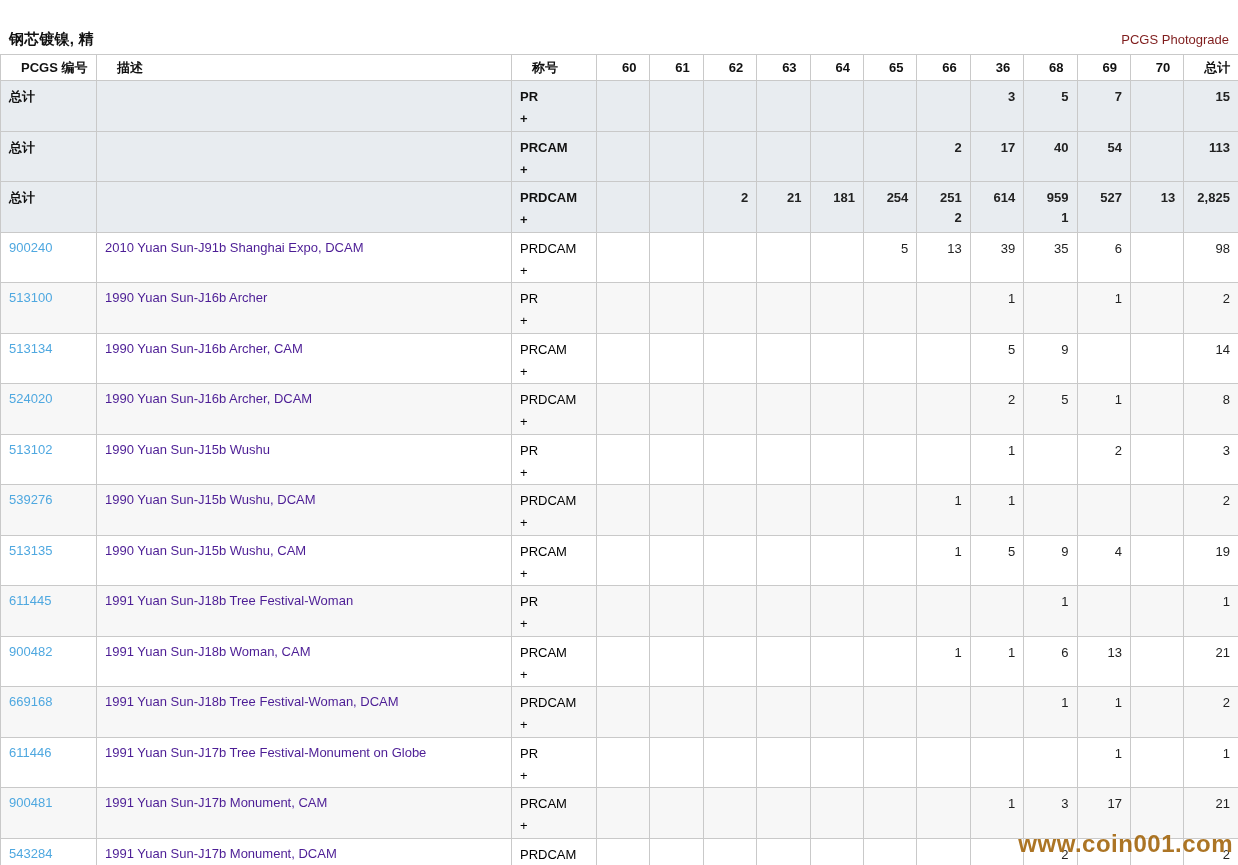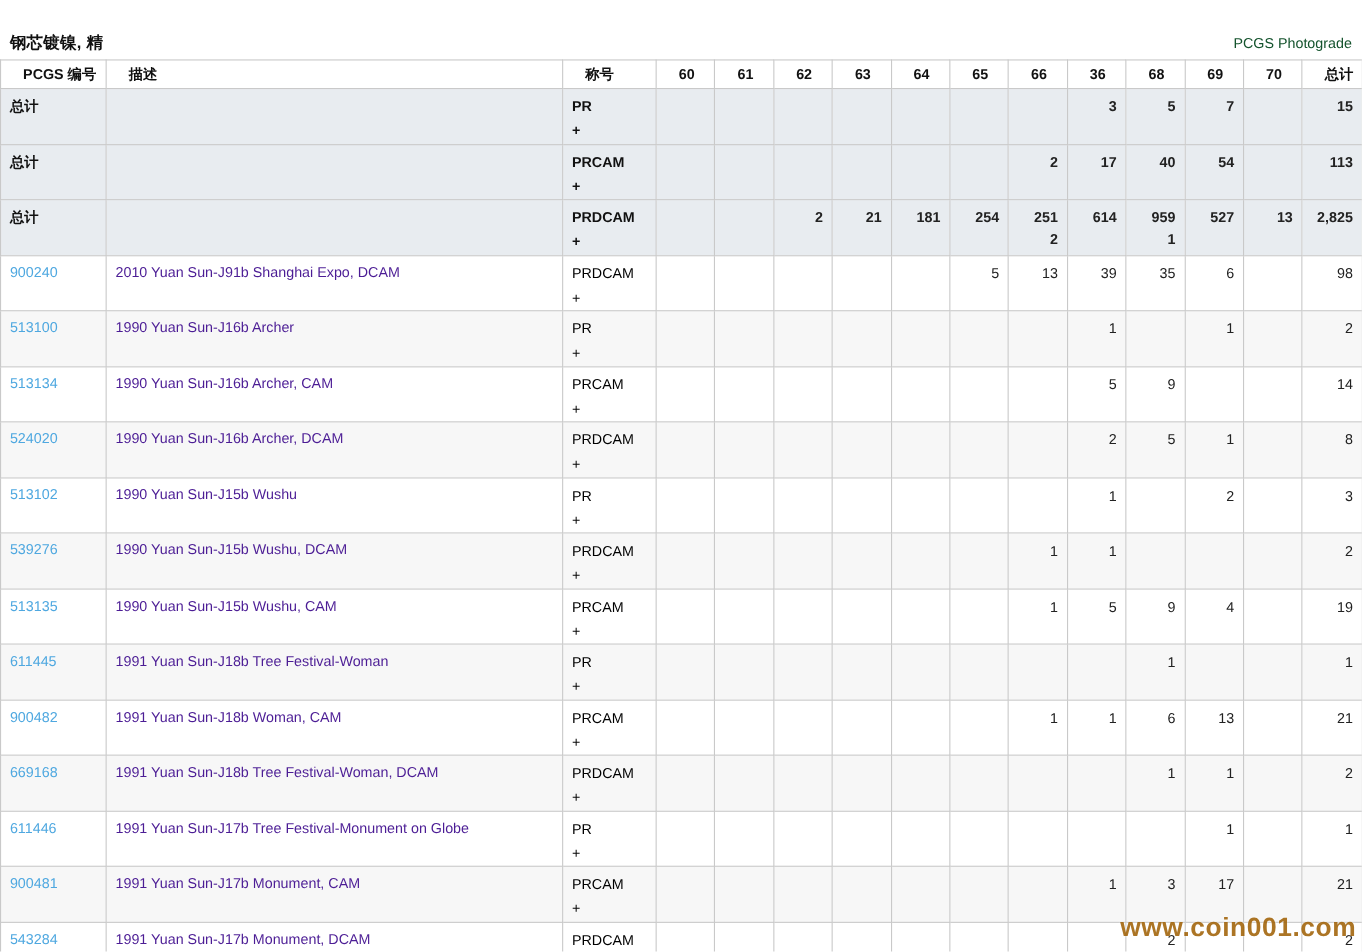--- a/index.html
+++ b/index.html
@@ -20,21 +20,21 @@
     margin-top: 23px;
   }
   .page-title {
     font-size: 15px;
     font-weight: bold;
     color: #111;
     letter-spacing: 0.2px;
   }
   .top-link {
     font-size: 13px;
-    color: #14532d;
+    color: #7f1d1d;
     text-decoration: none;
     cursor: pointer;
   }
   table.pop {
     width: 1238px;
     border-collapse: collapse;
     table-layout: fixed;
   }
   .pop th, .pop td {
     border: 1px solid #c9c9c9;
@@ -45,21 +45,21 @@
     white-space: nowrap;
   }
   .pop thead th {
     font-weight: bold;
     color: #111;
     text-align: left;
     padding: 5px 8px 4px 20px;
     height: 26px;
     line-height: 16px;
   }
-  .pop thead th.num { text-align: left; }
+  .pop thead th.num { text-align: center; }
   .pop tbody tr { height: 50.5px; }
   .pop td.num { text-align: right; color: #222; }
   .pop td .val { line-height: 17px; margin-bottom: 3px; }
   .desig-name { line-height: 17px; }
   .desig-plus { line-height: 17px; margin-top: 5px; }
   tr.total-row {
     background: #e8ecf0;
     font-weight: bold;
   }
   tr.total-row td { color: #111; }

